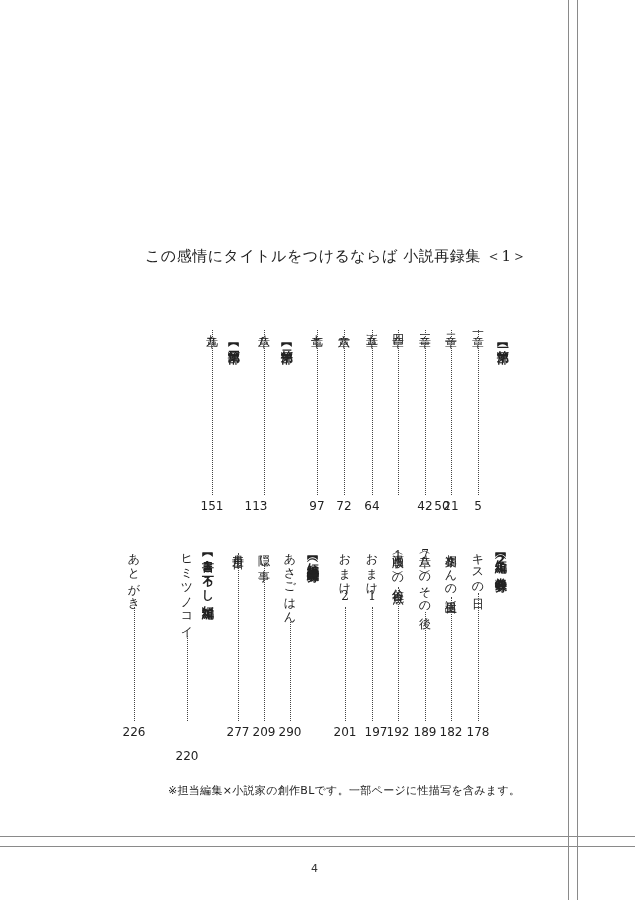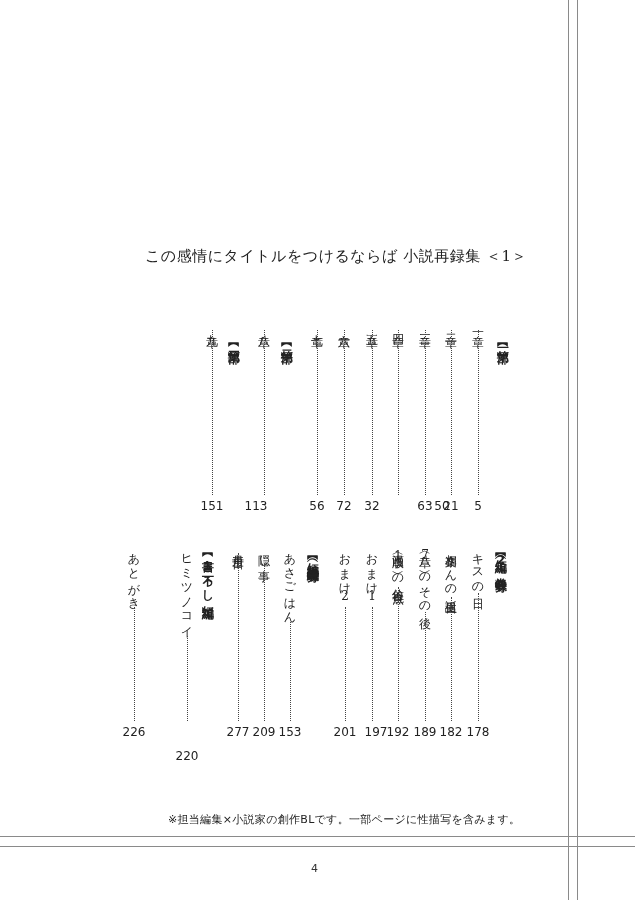--- a/index.html
+++ b/index.html
@@ -10,21 +10,21 @@
   .title { position: absolute; top: 247px; left: 145px; width: 380px; font-size: 15px;
            letter-spacing: 0.5px; color: #222; white-space: nowrap; }
   .col { position: absolute; width: 20px; display: flex; flex-direction: column; align-items: center; }
   .vtext { writing-mode: vertical-rl; text-orientation: upright; font-size: 12px; line-height: 14px;
            letter-spacing: 1px; color: #222; white-space: nowrap; }
   .dots { flex: 1; width: 0; border-left: 1.5px dotted #444; margin-top: 3px; margin-bottom: 3px; }
   .pnum { position: absolute; font-family: "DejaVu Sans", "Liberation Sans", sans-serif;
           font-size: 12px; color: #222; transform: translateX(-50%); white-space: nowrap; }
   .section { position: absolute; width: 20px; }
   .section .vtext { font-family: "DejaVu Sans", "Liberation Sans", sans-serif; font-weight: bold; font-size: 12px; }
-  .note { position: absolute; top: 812px; left: 168px; font-size: 11px; color: #222;
+  .note { position: absolute; top: 783px; left: 168px; font-size: 11px; color: #222;
           font-family: "DejaVu Sans", "Liberation Sans", sans-serif; white-space: nowrap; letter-spacing: 0.3px; }
   .pageno { position: absolute; top: 862px; left: 311px; font-size: 11px;
             font-family: "DejaVu Sans", "Liberation Sans", sans-serif; color: #333; }
 </style>
 </head>
 <body>
 
 <div class="vline" style="left:568px;"></div>
 <div class="vline" style="left:577px;"></div>
 <div class="hline" style="top:836px;"></div>
@@ -43,41 +43,41 @@
     <div class="pnum" style="left: 478px; top: 499px;">5</div>
     <div class="col" style="left: 441px; top: 325px; height: 173px;">
       <span class="vtext">二章</span>
       <div class="dots"></div>
     </div>
     <div class="pnum" style="left: 451px; top: 499px;">21</div>
     <div class="col" style="left: 415px; top: 325px; height: 173px;">
       <span class="vtext">三章</span>
       <div class="dots"></div>
     </div>
-    <div class="pnum" style="left: 425px; top: 499px;">63</div>
+    <div class="pnum" style="left: 425px; top: 499px;">42</div>
     <div class="col" style="left: 388px; top: 325px; height: 173px;">
       <span class="vtext">四章</span>
       <div class="dots"></div>
     </div>
     <div class="pnum" style="left: 398px; top: 499px; margin-left: 44px;">50</div>
     <div class="col" style="left: 362px; top: 325px; height: 173px;">
       <span class="vtext">五章</span>
       <div class="dots"></div>
     </div>
-    <div class="pnum" style="left: 372px; top: 499px;">32</div>
+    <div class="pnum" style="left: 372px; top: 499px;">64</div>
     <div class="col" style="left: 334px; top: 325px; height: 173px;">
       <span class="vtext">六章</span>
       <div class="dots"></div>
     </div>
     <div class="pnum" style="left: 344px; top: 499px;">72</div>
     <div class="col" style="left: 307px; top: 325px; height: 173px;">
       <span class="vtext">七章</span>
       <div class="dots"></div>
     </div>
-    <div class="pnum" style="left: 317px; top: 499px;">56</div>
+    <div class="pnum" style="left: 317px; top: 499px;">97</div>
     <div class="col" style="left: 254px; top: 325px; height: 173px;">
       <span class="vtext">八章</span>
       <div class="dots"></div>
     </div>
     <div class="pnum" style="left: 256px; top: 499px;">113</div>
     <div class="col" style="left: 202px; top: 325px; height: 173px;">
       <span class="vtext">九章</span>
       <div class="dots"></div>
     </div>
     <div class="pnum" style="left: 212px; top: 499px;">151</div>
@@ -113,21 +113,21 @@
     <div class="pnum" style="left: 376px; top: 725px;">197</div>
     <div class="col" style="left: 335px; top: 545px; height: 179px;">
       <span class="vtext">おまけ2</span>
       <div class="dots"></div>
     </div>
     <div class="pnum" style="left: 345px; top: 725px;">201</div>
     <div class="col" style="left: 280px; top: 545px; height: 179px;">
       <span class="vtext">あさごはん</span>
       <div class="dots"></div>
     </div>
-    <div class="pnum" style="left: 290px; top: 725px;">153</div>
+    <div class="pnum" style="left: 290px; top: 725px;">290</div>
     <div class="col" style="left: 254px; top: 545px; height: 179px;">
       <span class="vtext">隠し事</span>
       <div class="dots"></div>
     </div>
     <div class="pnum" style="left: 264px; top: 725px;">209</div>
     <div class="col" style="left: 228px; top: 545px; height: 179px;">
       <span class="vtext">十月十三日</span>
       <div class="dots"></div>
     </div>
     <div class="pnum" style="left: 238px; top: 725px;">277</div>

